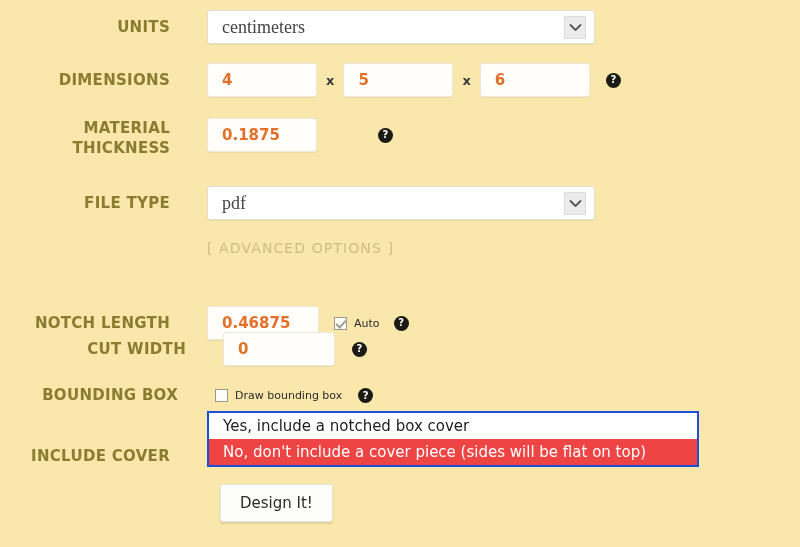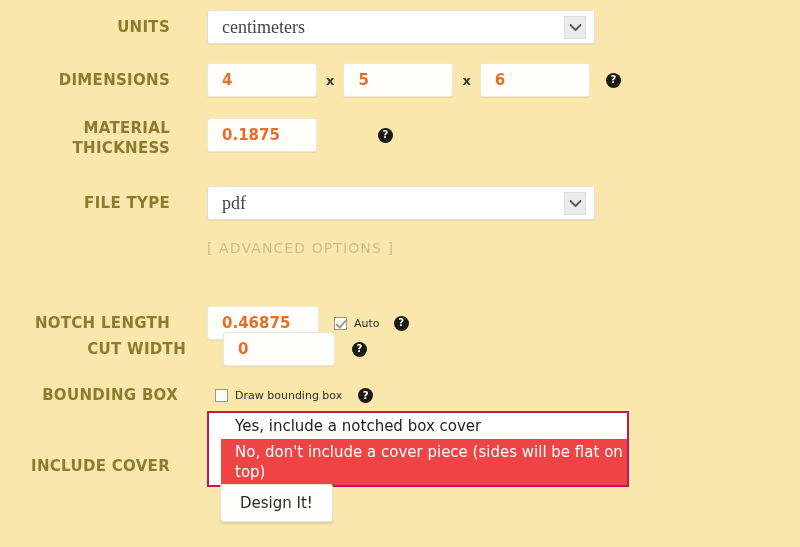--- a/index.html
+++ b/index.html
@@ -145,25 +145,24 @@
   }
   
   .advanced {
     color: #cdbf83;
     font-size: 14px;
     letter-spacing: 1.1px;
     font-family: "DejaVu Sans", sans-serif;
   }
   
   .listbox {
-    width: 422px;
-    border: 2px solid #be185d;
+    width: 492px;
+    border: 2px solid #1d4ed8;
     background: #ffffff;
     box-sizing: border-box;
-    padding-left: 12px;
   }
   .listopt {
     font-size: 15px;
     padding: 3px 0 3px 14px;
     color: #1d1d1d;
     font-family: "DejaVu Sans", sans-serif;
     line-height: 20px;
   }
   .listopt.sel {
     background: #ef4444;

